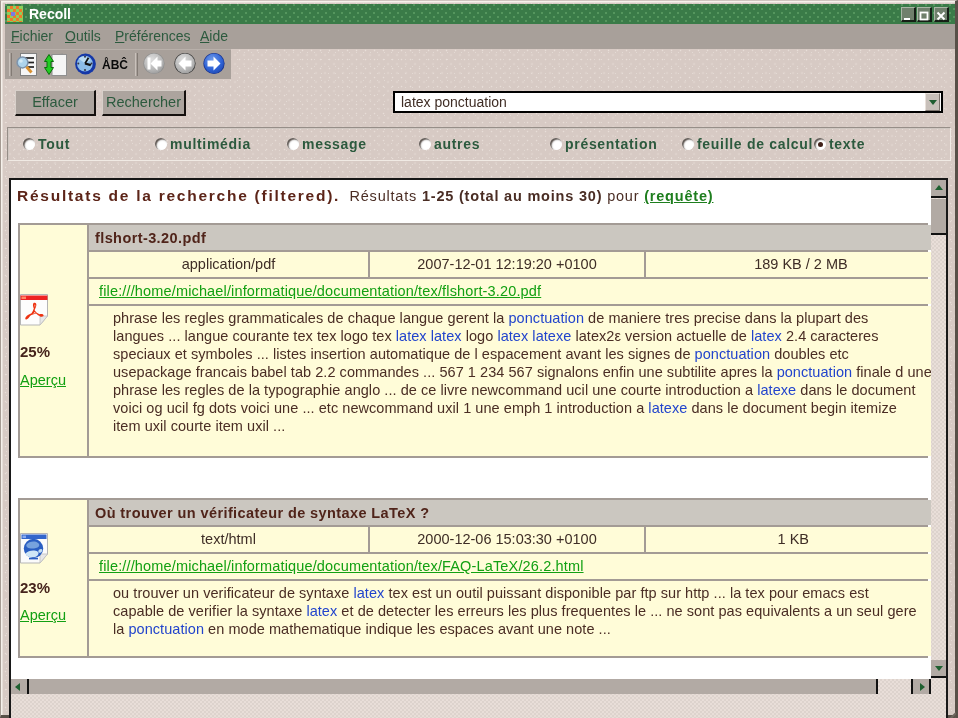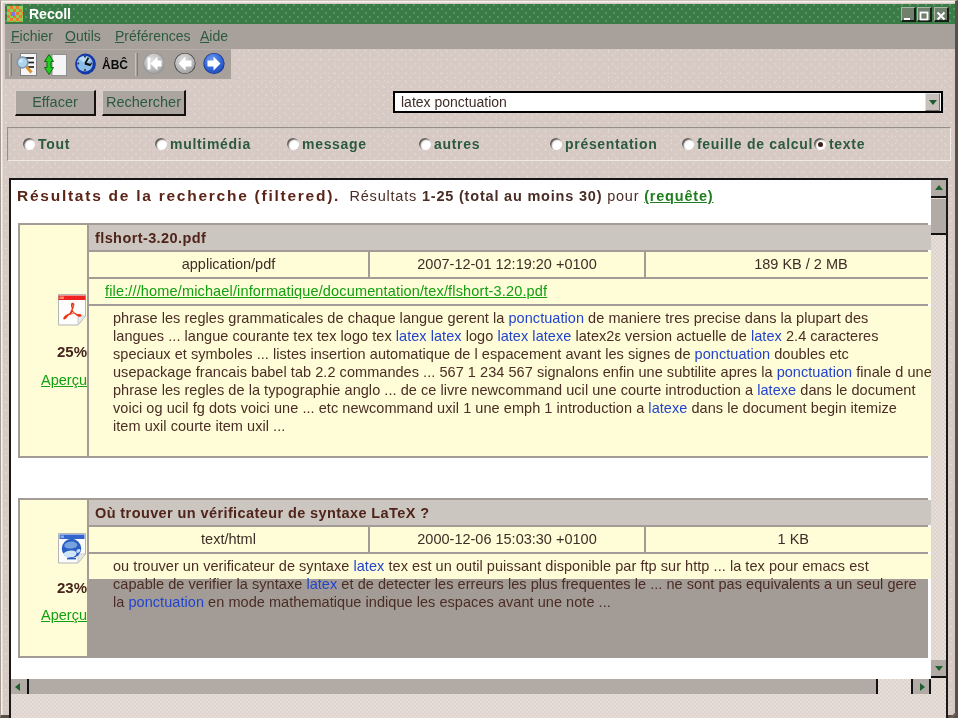--- a/index.html
+++ b/index.html
@@ -83,24 +83,24 @@
 .tri { position:absolute; width:0; height:0; border:4px solid transparent; }
 
 .rtable { position:absolute; left:7px; width:910px;
   border:2px solid #a39b95; background:#a39b95; }
 .rtable .grid { display:grid; grid-gap:2px; background:#a39b95;
   grid-template-columns:67px 279px 274px auto; }
 .cell { background:#fffcd8; }
 .cell.title { background:#cbc7c0; font-weight:bold; color:#50241a;
   padding:5px 6px 4px; font-size:14.5px; letter-spacing:0.4px; }
 .cell.meta { text-align:center; padding:4px 0 0; font-size:14.5px; color:#3e2d26; }
-.cell.lnk { padding:4px 16px 0; font-size:14.5px; letter-spacing:0.15px; }
+.cell.lnk { padding:4px 10px 0; font-size:14.5px; letter-spacing:0.15px; }
 .cell.snip { padding:3px 24px; line-height:18px; font-size:14.5px; letter-spacing:0.05px; color:#4a2d24; white-space:nowrap; }
 .cell.left { grid-row:1 / span 4; display:flex; flex-direction:column;
-  align-items:flex-end; justify-content:center; }
+  align-items:flex-start; justify-content:center; }
 .green { color:#12a012; text-decoration:underline; }
 .kw { color:#2244cc; }
 .pct { font-weight:bold; color:#46241c; font-size:15px; }
 #reshdr { position:absolute; left:6px; top:7px; width:905px; white-space:nowrap; }
 </style>
 </head>
 <body>
 <div class="dots" id="win">
   <div id="titlebar">
     <svg id="appicon" width="16" height="16" viewBox="0 0 16 16">
@@ -271,20 +271,21 @@
               <path d="M19.3 16.5 C20.8 15.4 22.5 15.9 22.3 17.5 C22 19.2 20.3 20.3 18.9 19.7 C17.9 19.1 18.2 17.4 19.3 16.5 Z" fill="#c2ddf2"></path>
               <rect x="9" y="24.8" width="9" height="1.6" fill="#2a5ec2"></rect>
             </svg>
             <div class="pct" style="margin-top:15px;">23%</div>
             <span class="green" style="margin-top:11px; font-size:14.5px;">Aperçu</span>
           </div>
           <div class="cell title" style="grid-column:2 / span 3;">Où trouver un vérificateur de syntaxe LaTeX ?</div>
           <div class="cell meta">text/html</div>
           <div class="cell meta">2000-12-06 15:03:30 +0100</div>
           <div class="cell meta">1 KB</div>
+          <div class="cell lnk" style="grid-column:2 / span 3;"><span class="green">file:///home/michael/informatique/documentation/tex/FAQ-LaTeX/26.2.html</span></div>
           <div class="cell snip" style="grid-column:2 / span 3;">ou trouver un verificateur de syntaxe <span class="kw">latex</span> tex est un outil puissant disponible par ftp sur http ... la tex pour emacs est<br>capable de verifier la syntaxe <span class="kw">latex</span> et de detecter les erreurs les plus frequentes le ... ne sont pas equivalents a un seul gere<br>la <span class="kw">ponctuation</span> en mode mathematique indique les espaces avant une note ...</div>
         </div>
       </div>
     </div>
 
     <div class="sbface" id="vup">
         <div class="tri" style="left:3.5px; top:5px; border-bottom:5.5px solid #1e6030; border-top:0;"></div>
       </div>
     <div class="sbface" id="vthumb"></div>
     <div class="sbface" id="vdown">

